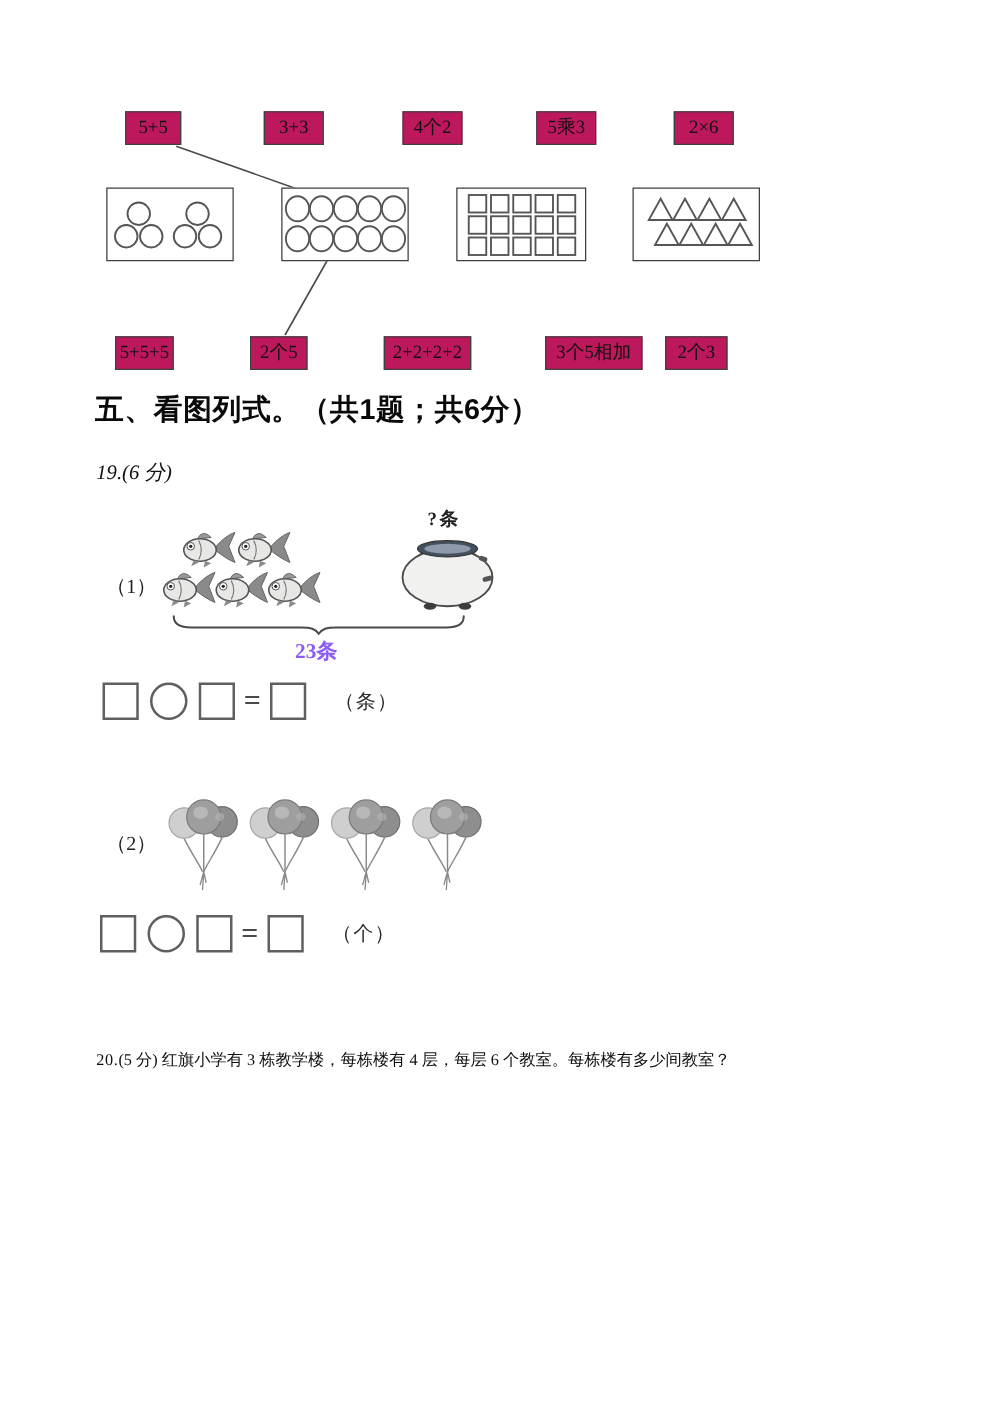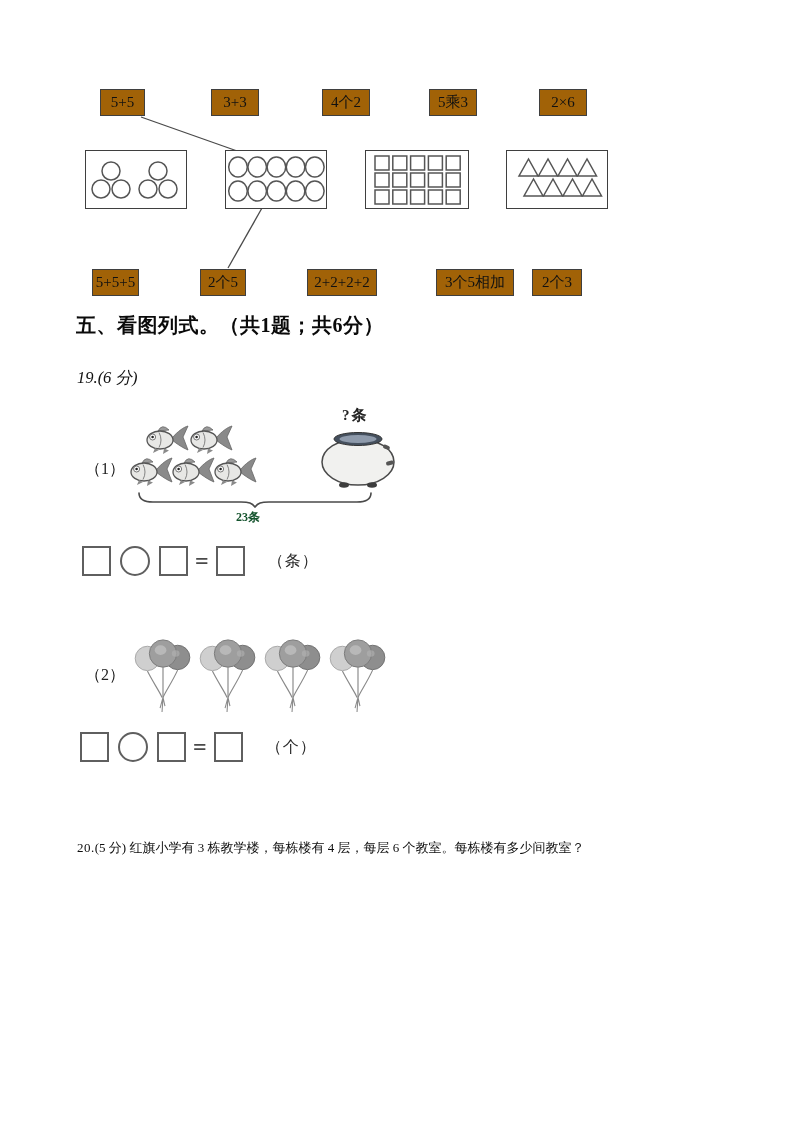--- a/index.html
+++ b/index.html
@@ -4,46 +4,46 @@
 <style>
   html,body{margin:0;padding:0;background:#888;}
   #page{
     position:relative;width:794px;height:1123px;margin:0 auto;background:#ffffff;
     font-family:"Liberation Serif","DejaVu Serif",serif;color:#1a1a1a;overflow:hidden;
   }
   .abs{position:absolute;}
   
   .mbox{
     position:absolute;height:25px;line-height:25px;border:1px solid #3f3f3f;
-    text-align:center;font-size:15px;color:#111;background:#a16207;white-space:nowrap;
+    text-align:center;font-size:15px;color:#111;background:#be185d;white-space:nowrap;
   }
   .t0{left:100px;top:89px;width:43px}
   .t1{left:211px;top:89px;width:46px}
   .t2{left:322px;top:89px;width:46px}
   .t3{left:429px;top:89px;width:46px}
   .t4{left:539px;top:89px;width:46px}
   .b0{left:92px;top:269px;width:45px}
   .b1{left:200px;top:269px;width:44px}
   .b2{left:307px;top:269px;width:68px}
   .b3{left:436px;top:269px;width:76px}
   .b4{left:532px;top:269px;width:48px}
   .pbox{
     position:absolute;top:150px;width:100px;height:57px;border:1.4px solid #3f3f3f;background:#fff;
   }
   .p0{left:85px}.p1{left:225px}.p2{left:365px;width:102px}.p3{left:506px}
   #connector-lines{position:absolute;left:0;top:0;pointer-events:none;}
   
   .sec-head{
-    position:absolute;left:76px;font-family:Liberation Serif, serif;
-    font-weight:bold;font-size:20px;color:#0a0a0a;letter-spacing:0.5px;white-space:nowrap;
+    position:absolute;left:76px;font-family:Liberation Sans, sans-serif;
+    font-weight:bold;font-size:23px;color:#0a0a0a;letter-spacing:0.5px;white-space:nowrap;
   }
   .q-head{position:absolute;left:77px;font-size:16.5px;color:#111;white-space:nowrap;font-style:italic;}
   .part-label{position:absolute;font-size:16px;color:#222;}
   .small-cap{position:absolute;font-size:15px;font-weight:bold;color:#222;letter-spacing:2px;}
-  .brace-label{position:absolute;font-size:12px;font-weight:bold;color:#14532d;}
+  .brace-label{position:absolute;font-size:17px;font-weight:bold;color:#8b5cf6;}
   
   .ans-row{position:absolute;display:flex;align-items:center;gap:9px;height:30px;}
   .ans-sq{width:25px;height:26px;border:2px solid #5f5f5f;background:#fff;}
   .ans-ci{width:26px;height:26px;border:2px solid #5f5f5f;border-radius:50%;background:#fff;}
   .ans-eq{font-size:24px;font-weight:bold;color:#4a4a4a;line-height:26px;margin:0 -2px;}
   .ans-unit{font-size:16px;color:#2a2a2a;margin-left:14px;letter-spacing:1px;}
   .q20{
     position:absolute;left:77px;top:828px;width:650px;font-size:13px;line-height:40px;
     color:#0e0e0e;text-align:justify;
   }

